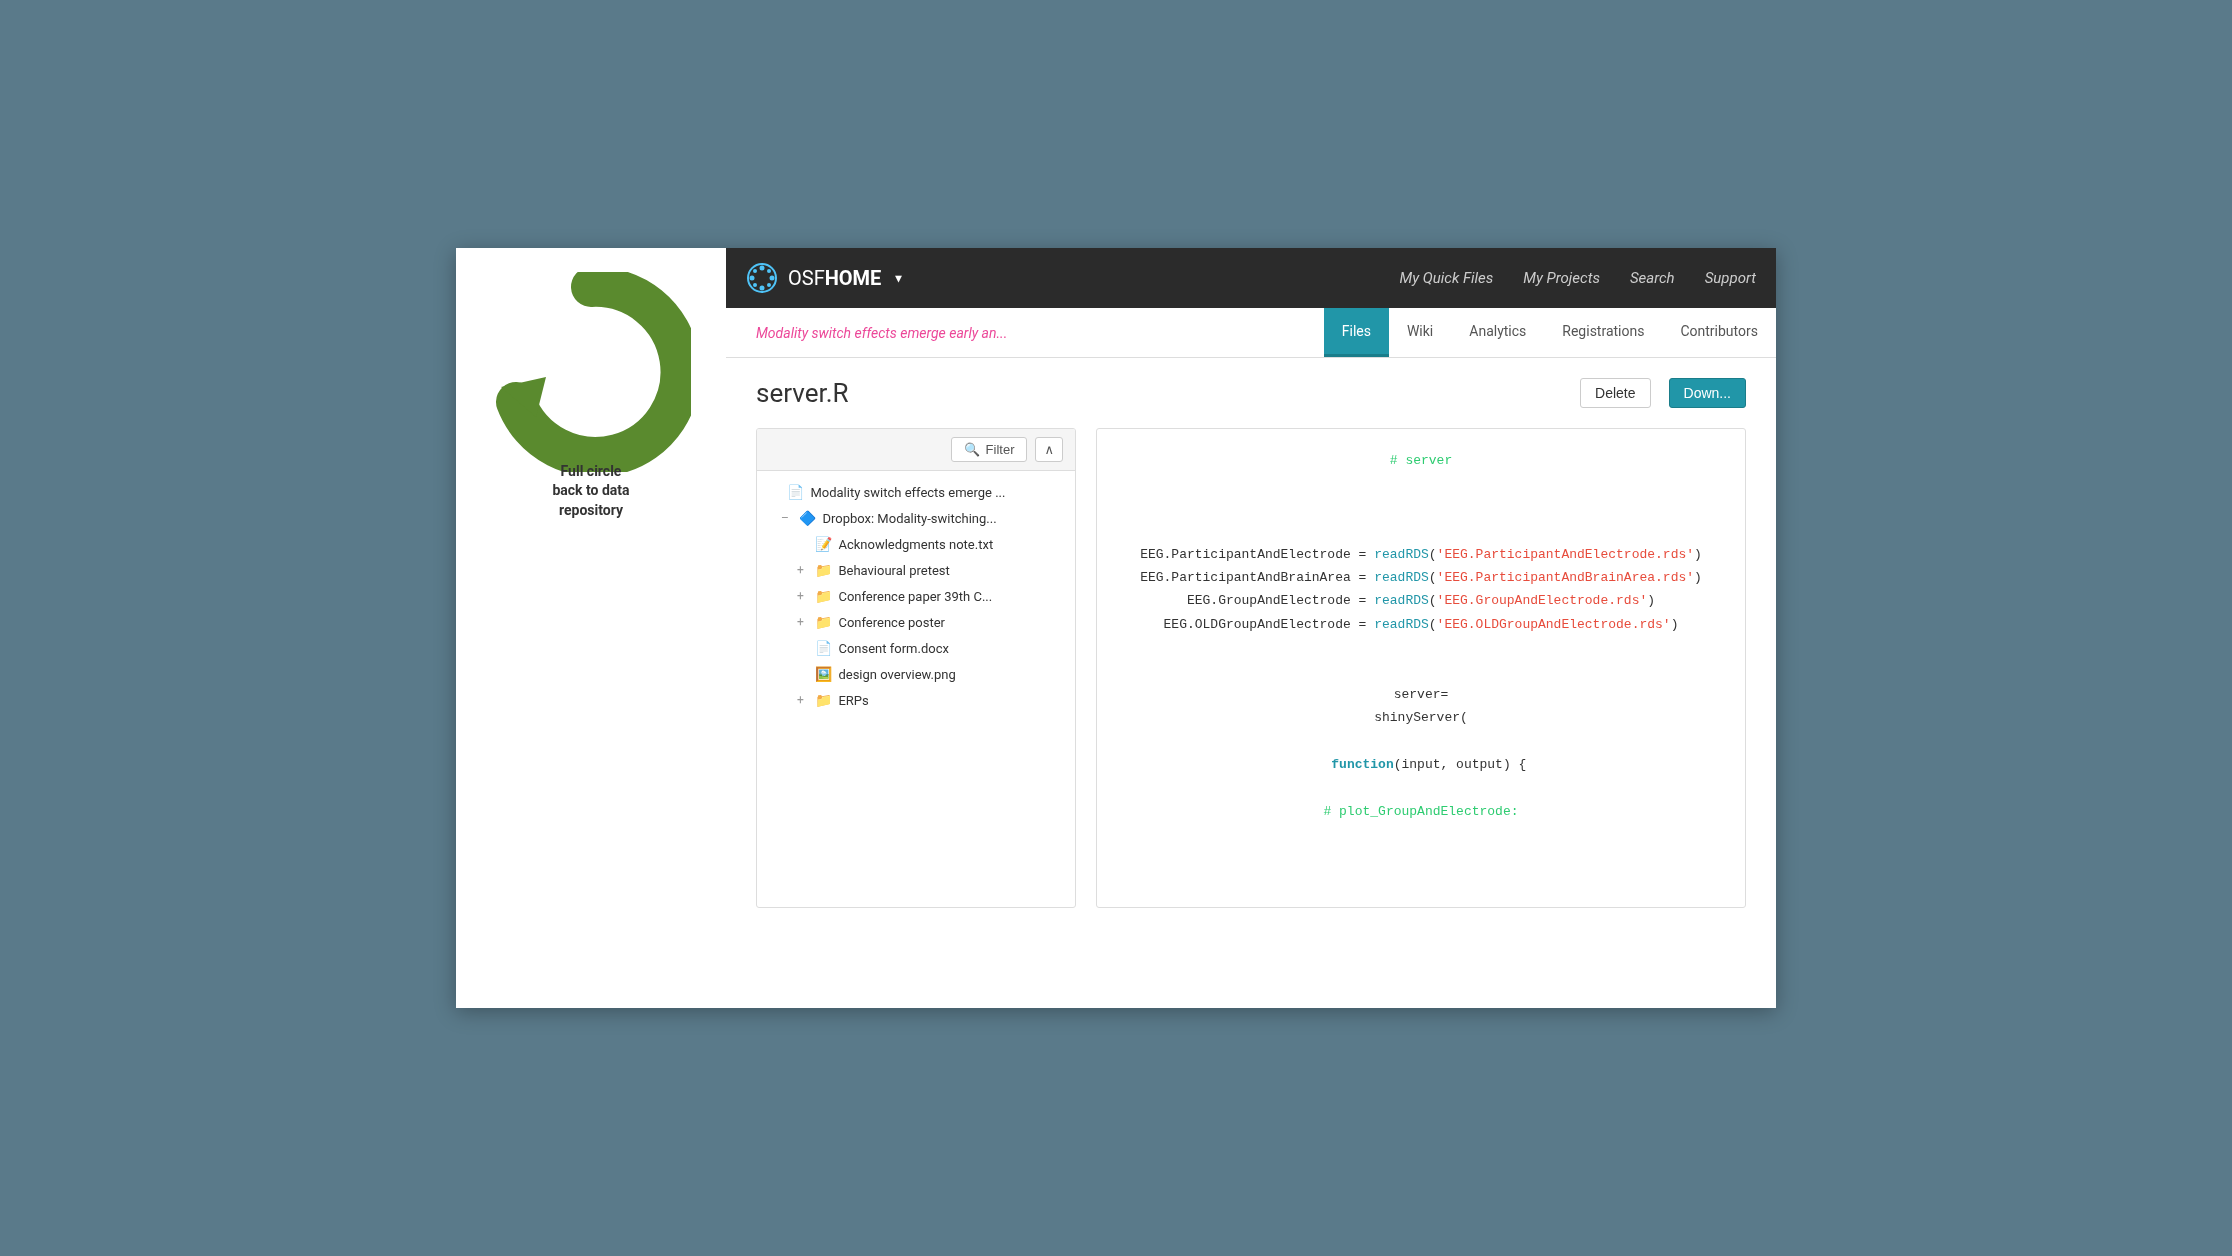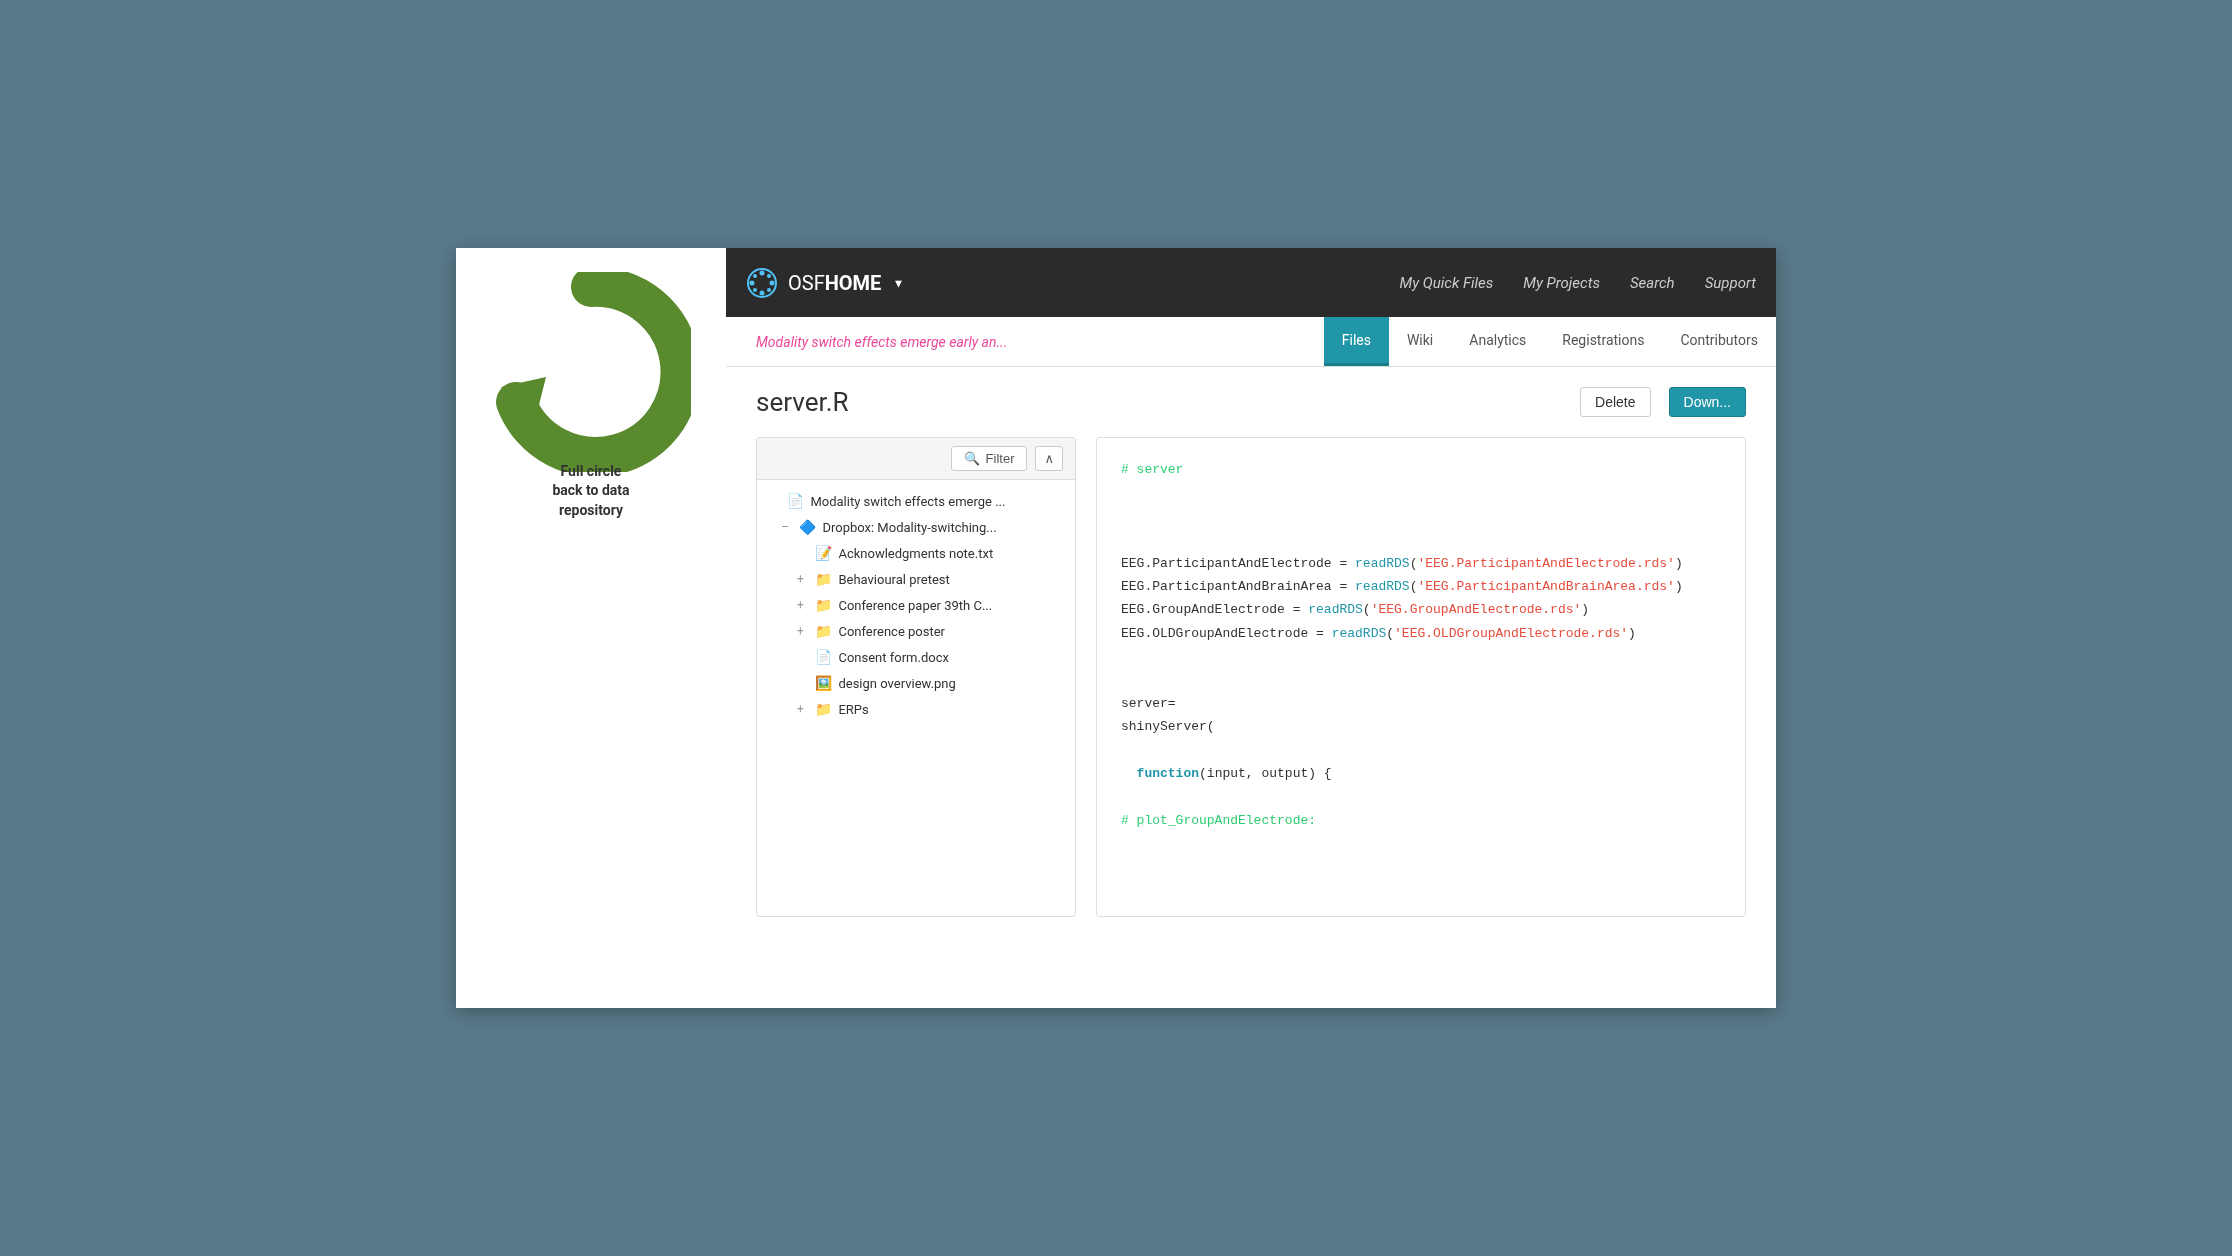--- a/index.html
+++ b/index.html
@@ -34,21 +34,21 @@
       z-index: 10;
       margin-top: 8px;
     }
     .logo-circle {
       width: 200px;
       height: 200px;
     }
     
     .navbar {
       background: #2b2b2b;
-      height: 69px;
+      height: 60px;
       display: flex;
       align-items: center;
       padding: 16px 20px;
       margin-left: 270px;
     }
     .navbar-brand {
       display: flex;
       align-items: center;
       gap: 10px;
       color: #fff;
@@ -233,21 +233,21 @@
       padding: 20px 24px;
       font-family: 'Courier New', Courier, monospace;
       font-size: 13px;
       line-height: 1.8;
     }
     .code-comment { color: #2ecc71; }
     .code-keyword { color: #2196a8; font-weight: bold; }
     .code-function { color: #2196a8; }
     .code-string { color: #e74c3c; }
     .code-normal { color: #333; }
-    .code-line { display: block; white-space: pre; }
+    .code-line { display: block; white-space: pre; text-align: center; }
     
     .file-tree::-webkit-scrollbar { width: 8px; }
     .file-tree::-webkit-scrollbar-track { background: #f5f5f5; }
     .file-tree::-webkit-scrollbar-thumb { background: #ccc; border-radius: 4px; }
   </style>
 </head>
 <body>
 
 <div class="outer-frame">
 

